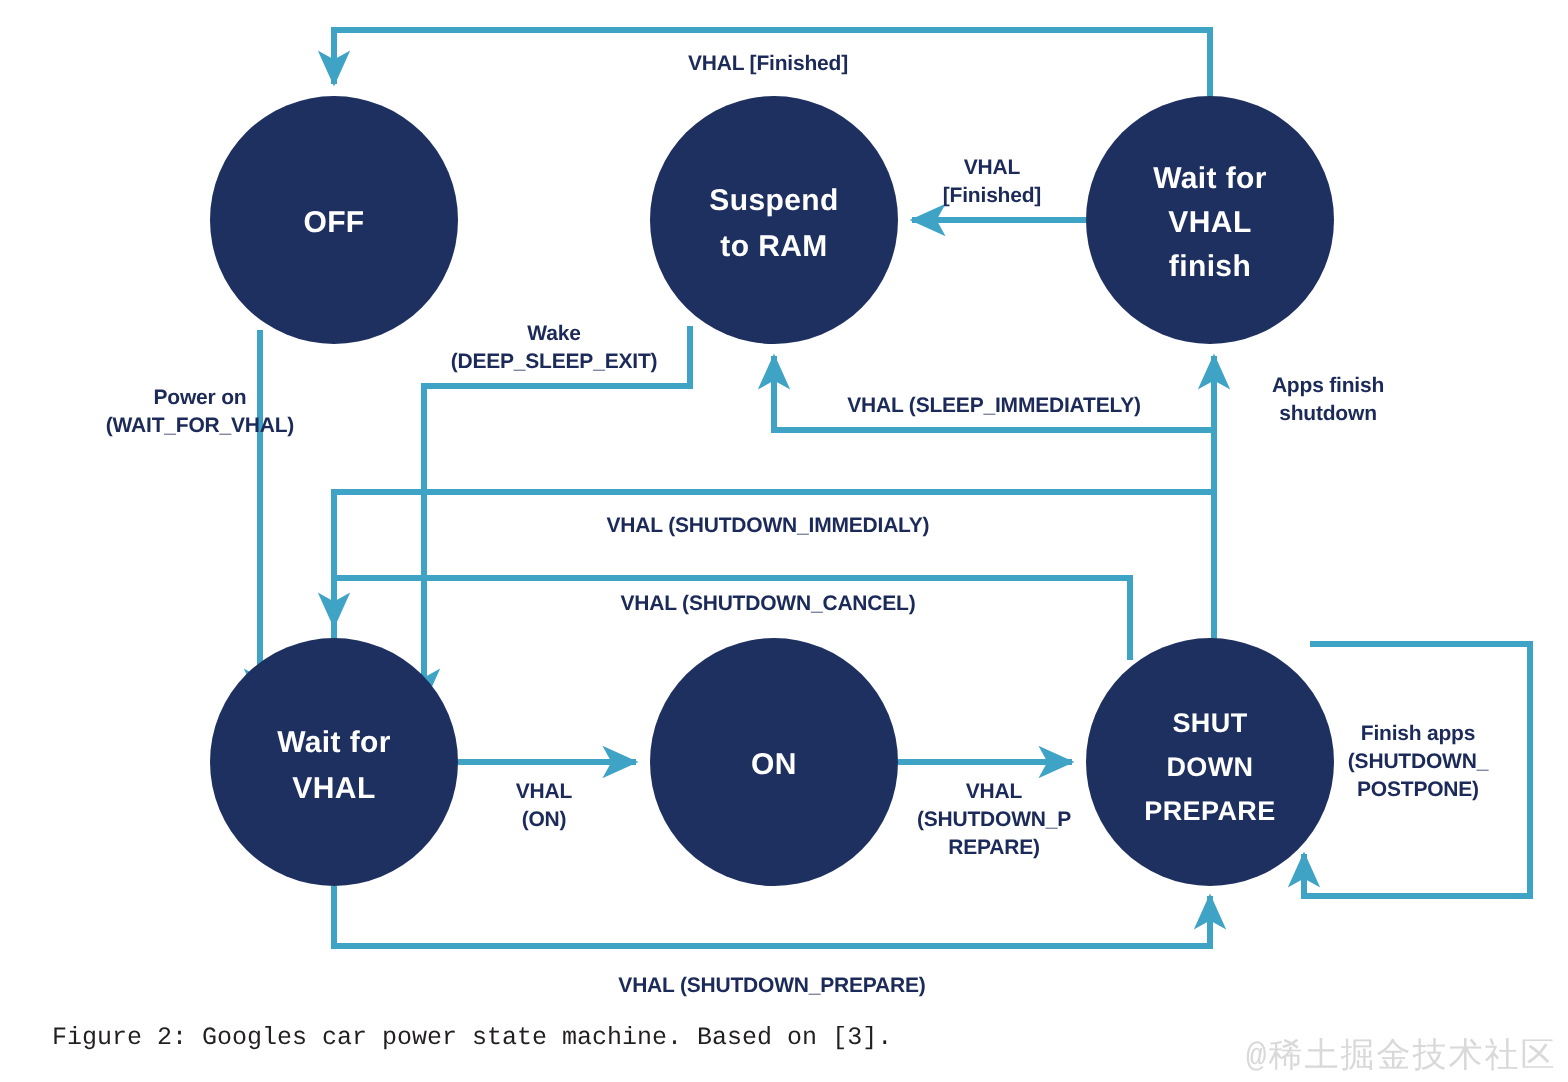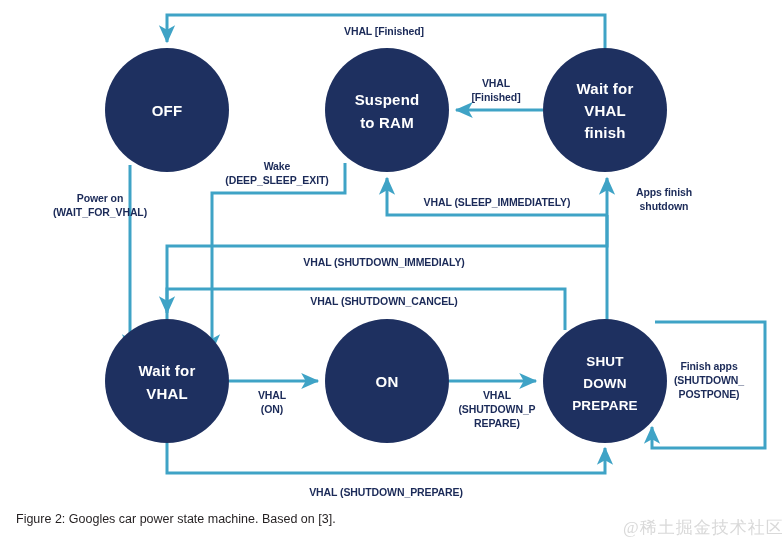--- a/index.html
+++ b/index.html
@@ -38,32 +38,32 @@
   .edge-label {
     font-family: "Liberation Sans", sans-serif;
     font-weight: bold;
     fill: #1b2a58;
     text-anchor: middle;
     font-size: 10.5px;
     letter-spacing: -0.1px;
   }
   .caption-text {
     position: absolute;
-    left: 16px;
+    left: 26px;
     top: 512px;
-    font-family: Liberation Sans, sans-serif;
+    font-family: Liberation Mono, monospace;
     font-size: 12.5px;
     color: #231f20;
     white-space: nowrap;
   }
   .watermark-text {
     position: absolute;
     left: 623px;
     top: 516px;
-    font-family: Liberation Serif, serif;
+    font-family: Liberation Mono, monospace;
     font-size: 17px;
     color: #d9d9d9;
     letter-spacing: 1px;
     white-space: nowrap;
     user-select: none;
   }
 </style>
 </head>
 <body>
 

